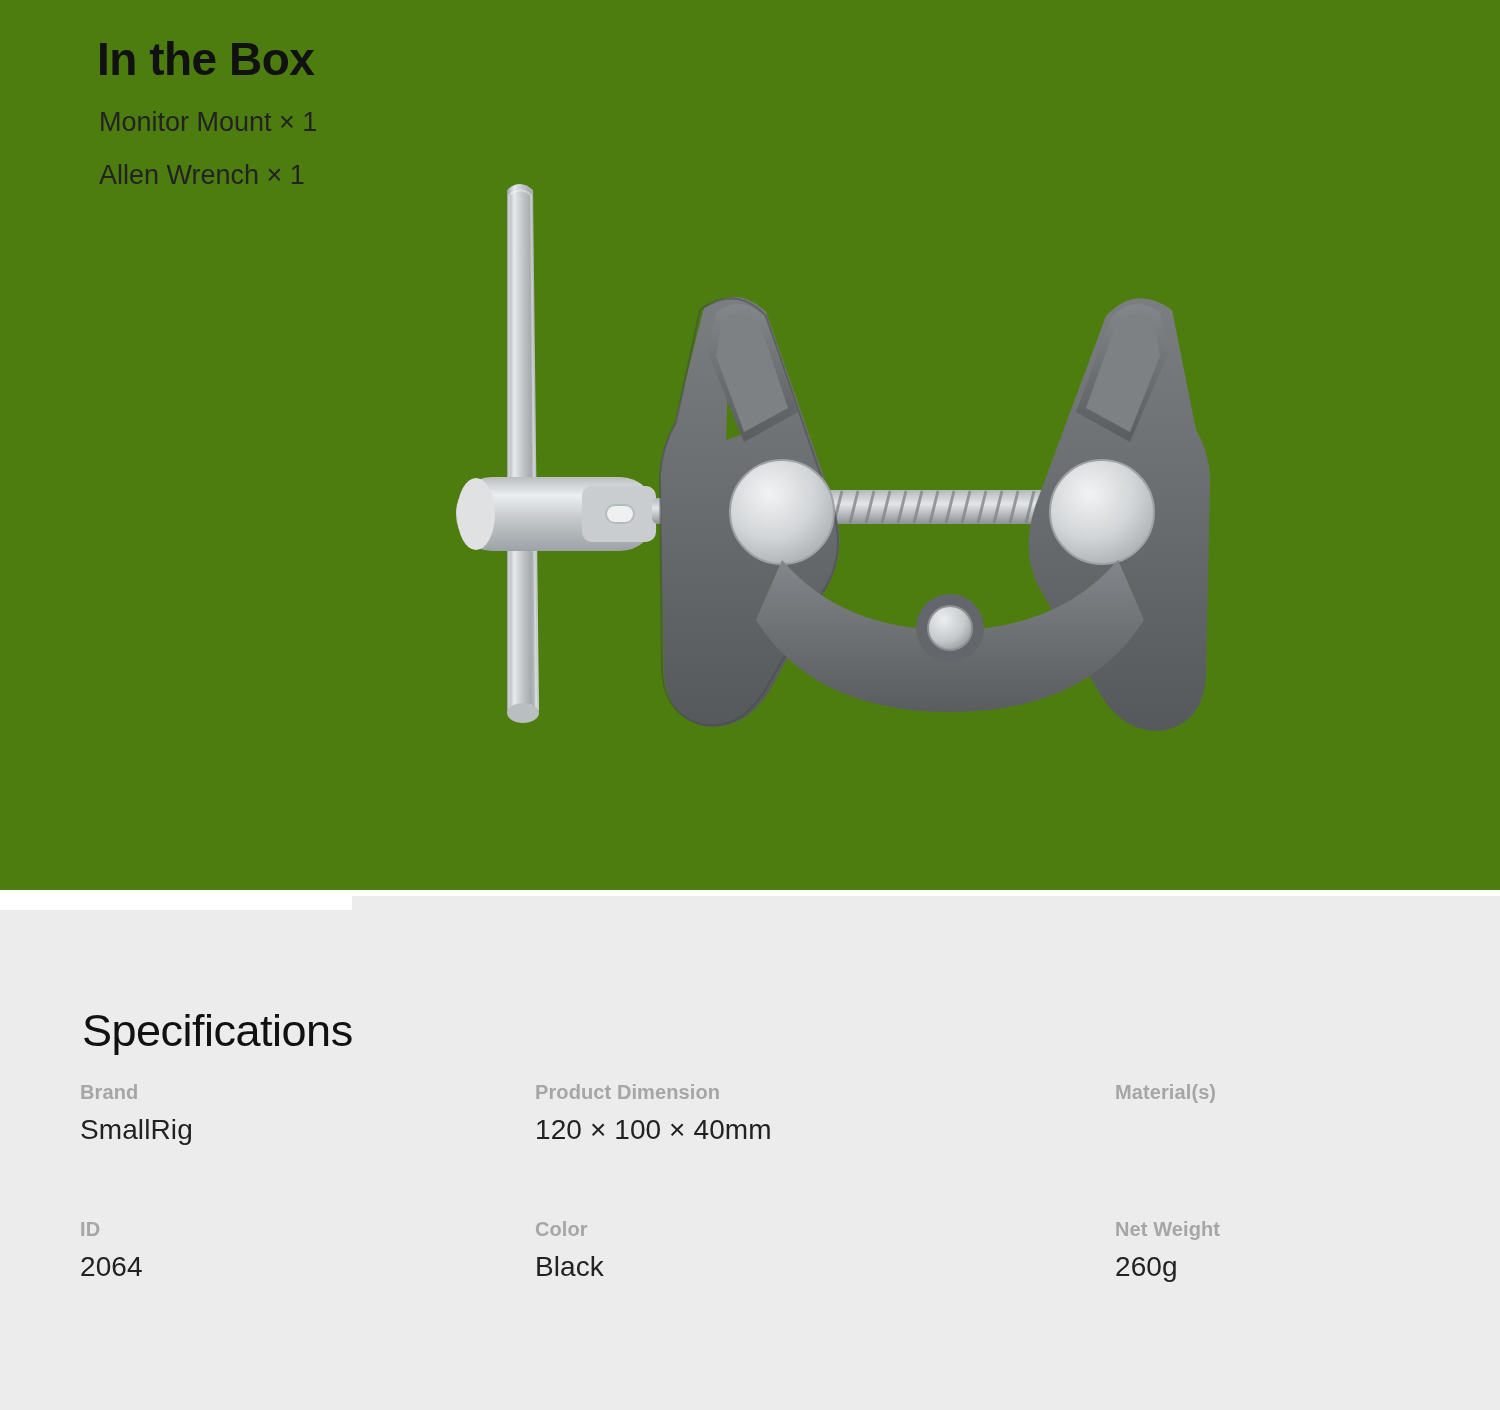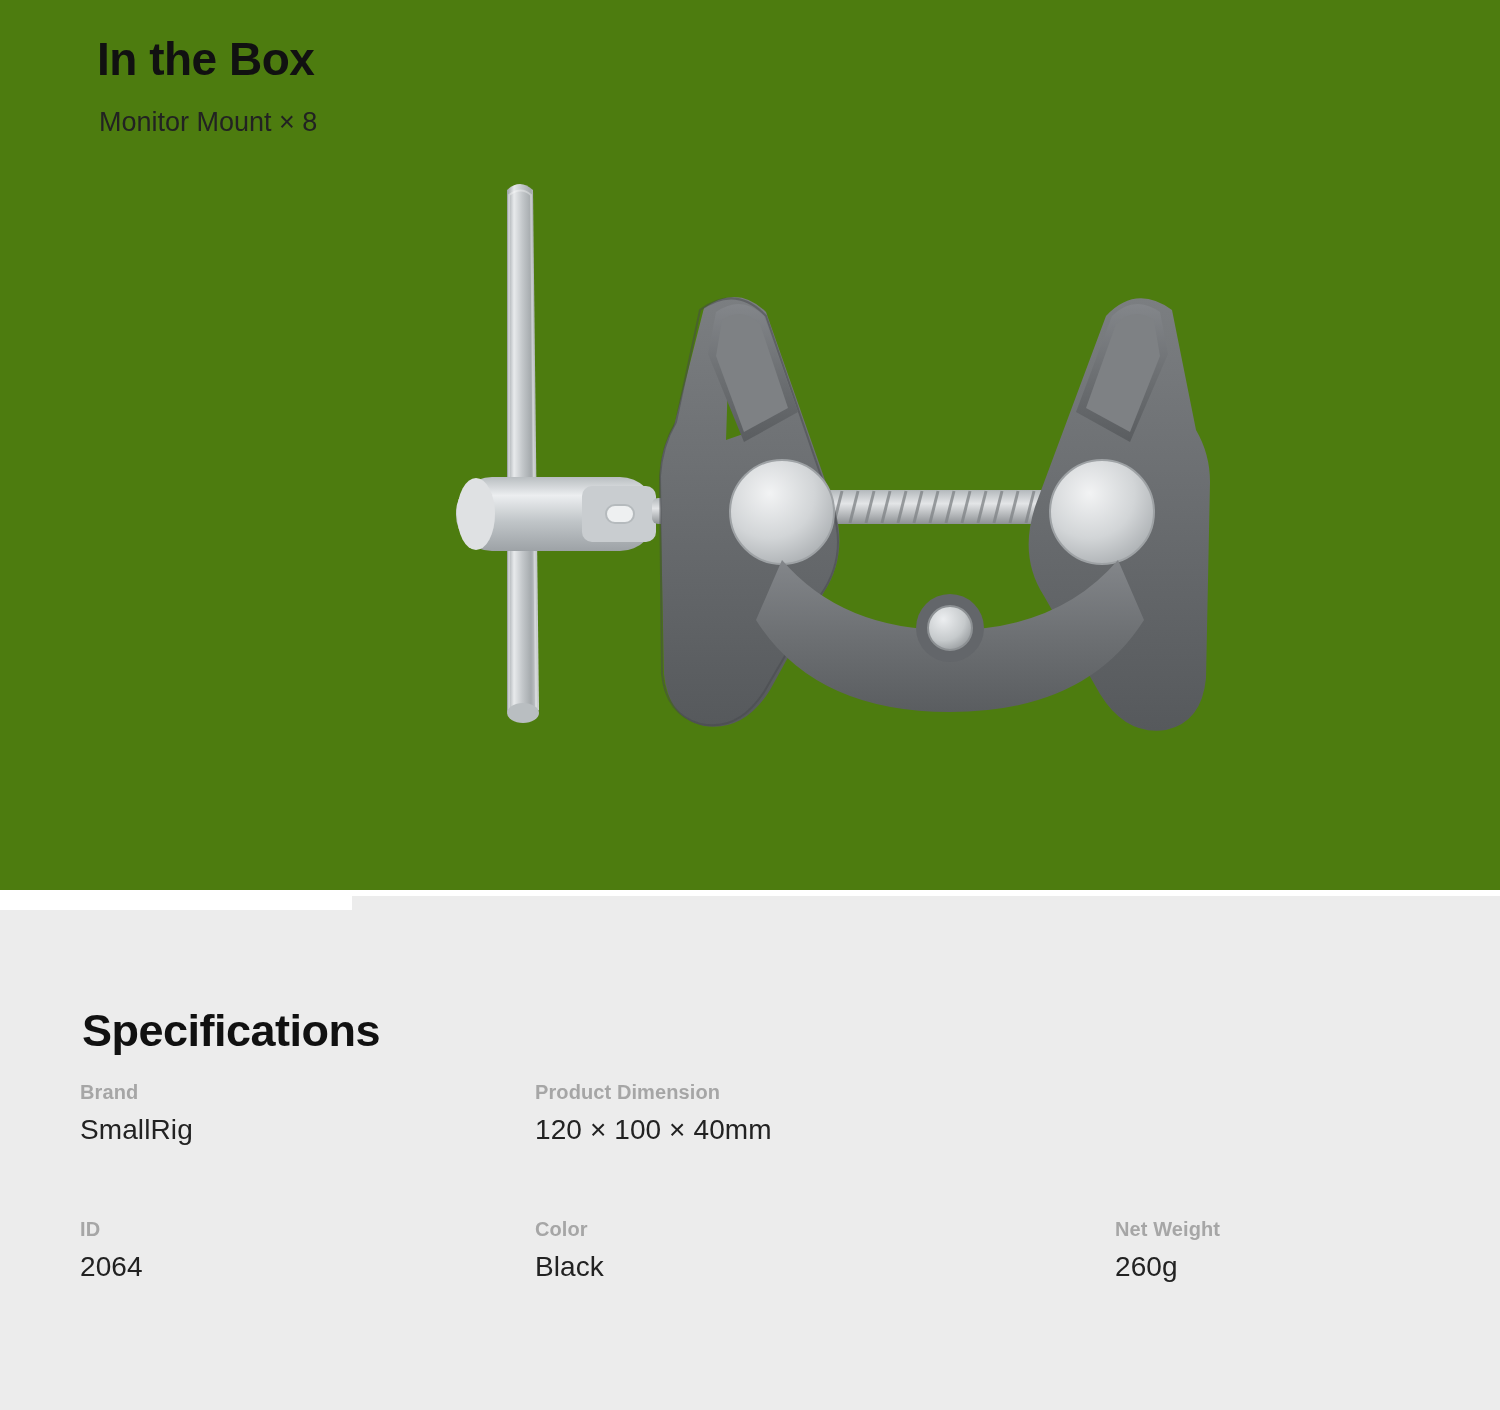--- a/index.html
+++ b/index.html
@@ -69,21 +69,21 @@
     top: 0;
     width: 352px;
     height: 14px;
     background: #ffffff;
   }
   .spec-title {
     position: absolute;
     left: 82px;
     top: 72px;
     font-size: 45px;
-    font-weight: bold;
+    font-weight: normal;
     color: #111111;
     letter-spacing: -0.5px;
   }
   .spec-grid {
     position: absolute;
     left: 80px;
     top: 185px;
     width: 1340px;
     display: grid;
     grid-template-columns: 455px 580px 305px;
@@ -103,21 +103,22 @@
   }
 </style>
 </head>
 <body>
 
 <section class="box-section">
 
   <h1 class="box-title">In the Box</h1>
 
   <div class="box-list">
-    <div>Monitor Mount × 8</div>
+    <div>Monitor Mount × 1</div>
+    <div>Allen Wrench × 1</div>
   </div>
 
   <div class="product-figure">
     <svg viewBox="0 0 880 620" width="880" height="620">
       <defs>
         <linearGradient id="steelV" x1="0" y1="0" x2="1" y2="0">
           <stop offset="0%" stop-color="#9aa0a4"></stop>
           <stop offset="22%" stop-color="#e8eaec"></stop>
           <stop offset="48%" stop-color="#c3c7ca"></stop>
           <stop offset="75%" stop-color="#a5aaad"></stop>
@@ -241,20 +242,21 @@
       <div class="spec-label">Brand</div>
       <div class="spec-value">SmallRig</div>
     </div>
 
     <div class="spec-cell">
       <div class="spec-label">Product Dimension</div>
       <div class="spec-value">120 × 100 × 40mm</div>
     </div>
 
     <div class="spec-cell">
+      <div class="spec-label">Material(s)</div>
     </div>
 
     <div class="spec-cell">
       <div class="spec-label">ID</div>
       <div class="spec-value">2064</div>
     </div>
 
     <div class="spec-cell">
       <div class="spec-label">Color</div>
       <div class="spec-value">Black</div>

